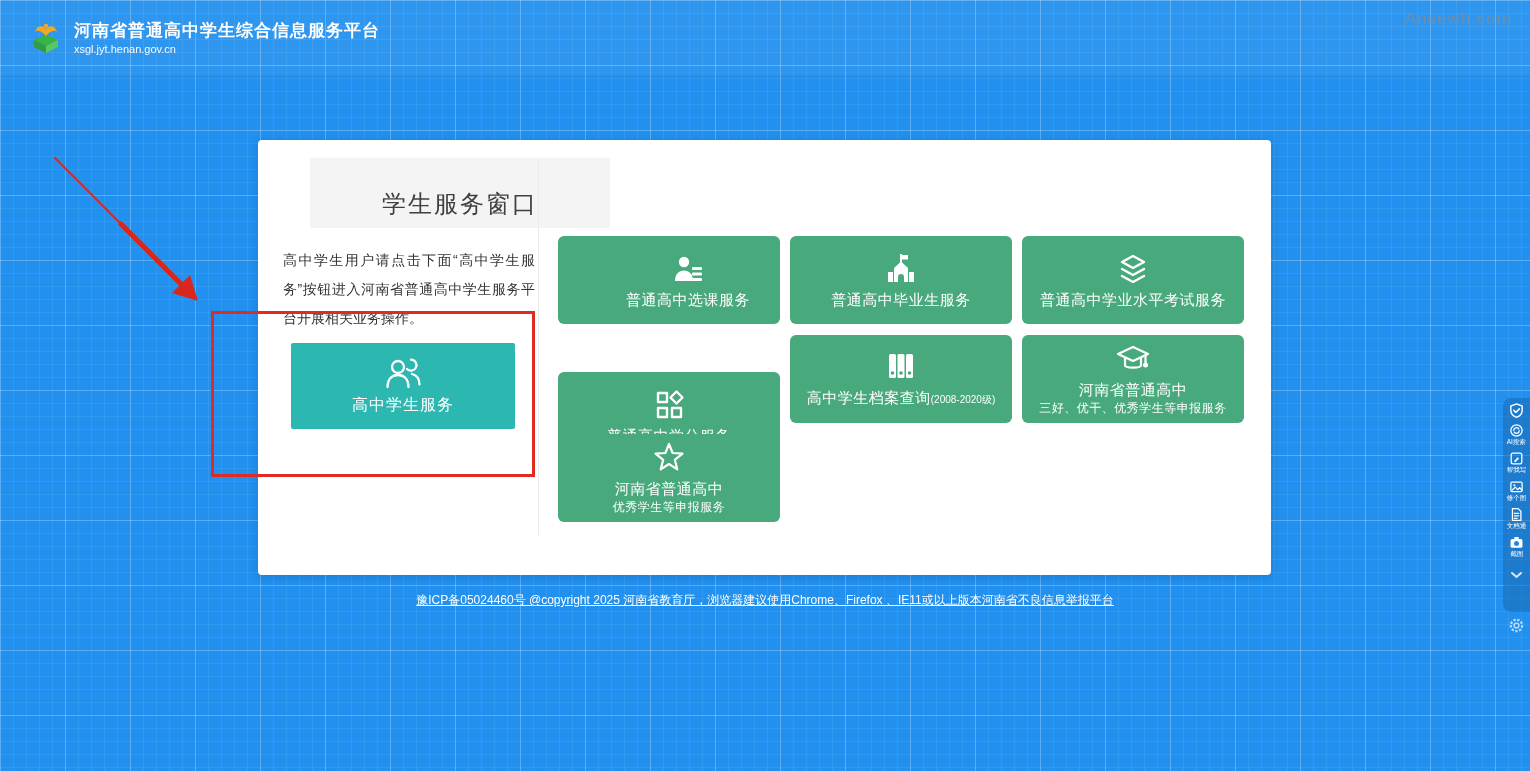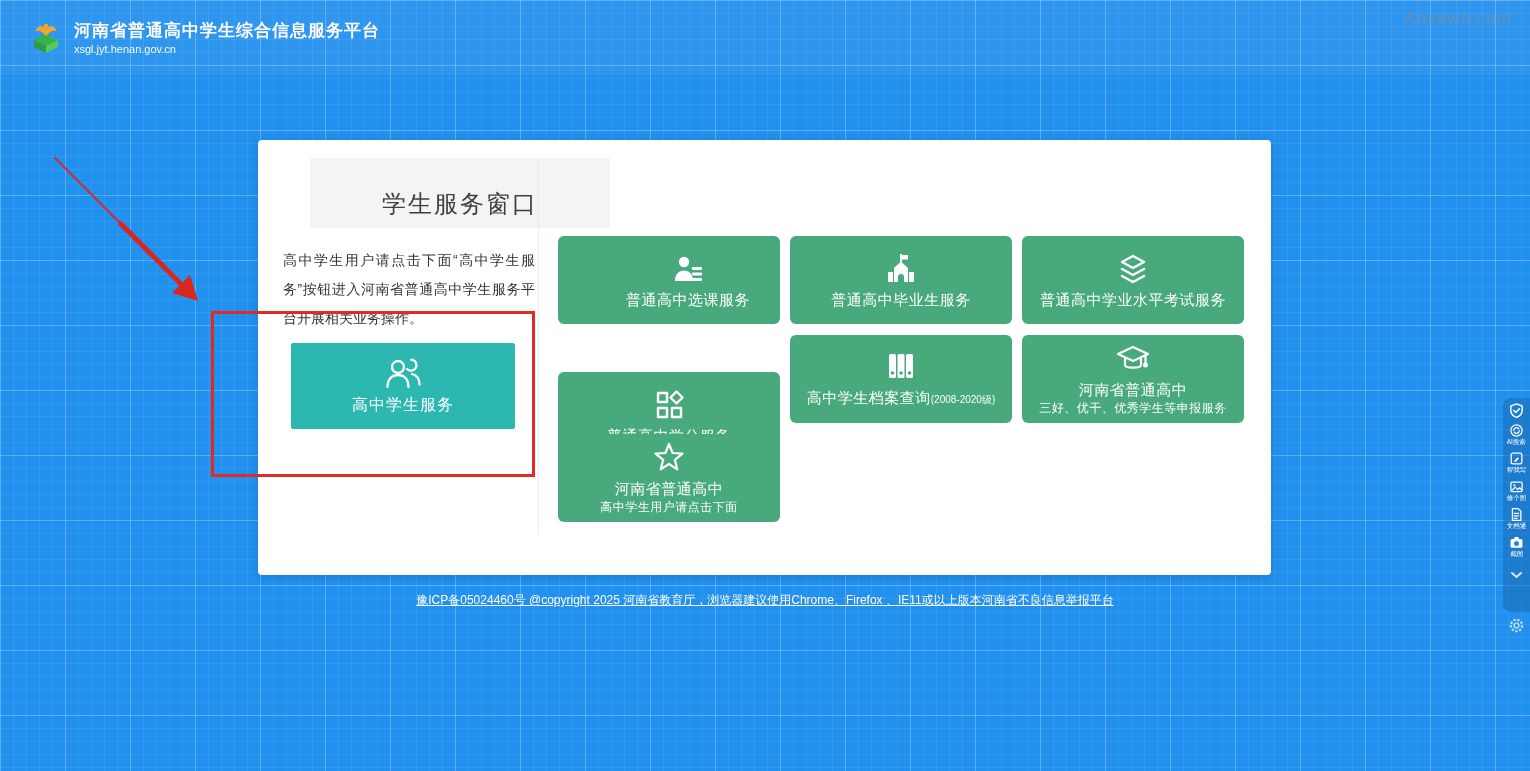--- a/index.html
+++ b/index.html
@@ -220,21 +220,21 @@
     <span class="l2">三好、优干、优秀学生等申报服务</span>
   </button>
 
   <button class="grid-btn pos-r3c1">
     <span class="icon-wrap">
       <svg width="32" height="32" viewBox="0 0 32 32" fill="none" stroke="#fff" stroke-width="2.2" stroke-linejoin="round">
         <path d="M16 2 L19.6 11 L29.5 11.6 L21.8 17.8 L24.3 27.4 L16 22 L7.7 27.4 L10.2 17.8 L2.5 11.6 L12.4 11 Z"></path>
       </svg>
     </span>
     <span class="l1">河南省普通高中</span>
-    <span class="l2">高中学生用户请点击下面</span>
+    <span class="l2">优秀学生等申报服务</span>
   </button>
 </div>
 
 <svg class="red-arrow" width="165" height="165" viewBox="0 0 165 165">
   <path d="M10 10 L78 78" stroke="#d8281e" stroke-width="2.2" stroke-linecap="round" opacity=".9"></path>
   <path d="M76 76 L142 142" stroke="#d8281e" stroke-width="5" stroke-linecap="round"></path>
   <path d="M153 153 L127 145 L145 127 Z" fill="#d8281e"></path>
 </svg>
 <div class="red-rect"></div>
 

